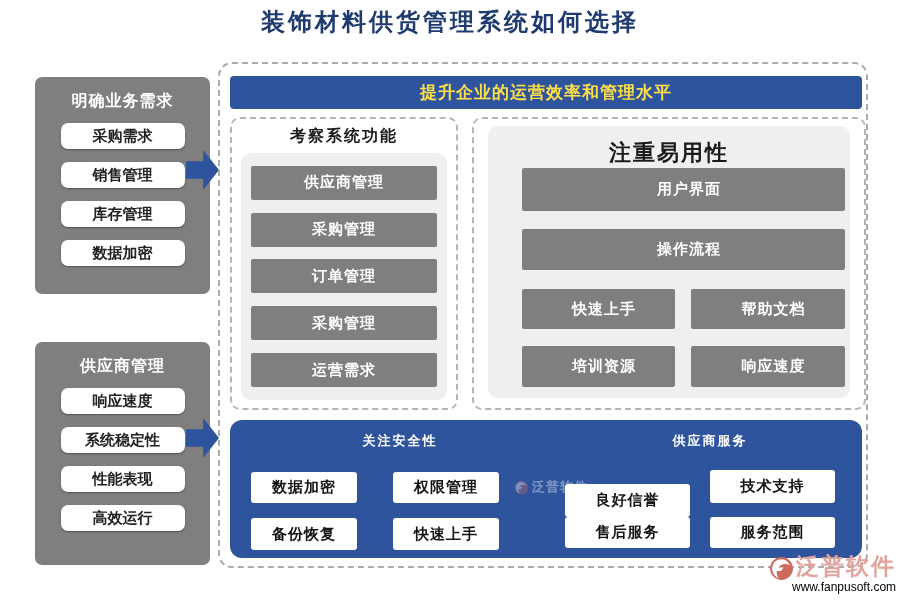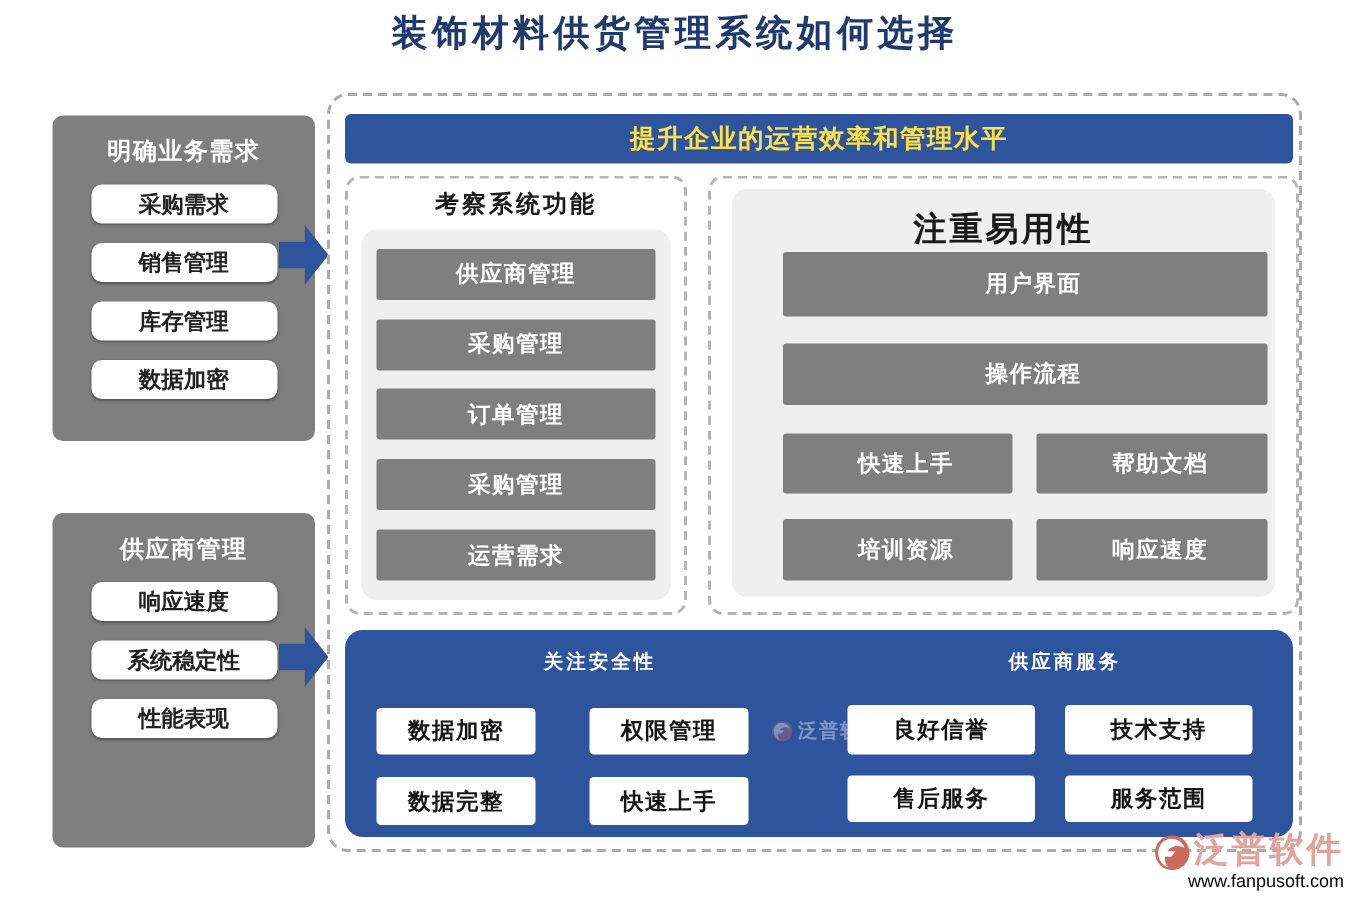--- a/index.html
+++ b/index.html
@@ -70,21 +70,21 @@
     text-align:center; letter-spacing:2px; }
   #security-header { left:30px; width:280px; }
   #service-header { left:340px; width:280px; }
   .white-btn { position:absolute; background:#fff; border-radius:3px; color:#151515;
     font-weight:bold; font-size:15px; letter-spacing:1px;
     display:flex; align-items:center; justify-content:center; }
   #wb-encrypt { left:21px;  top:52px; width:106px; height:31px; }
   #wb-perms   { left:163px; top:52px; width:106px; height:31px; }
   #wb-backup  { left:21px;  top:98px; width:106px; height:32px; }
   #wb-integrity{ left:163px; top:98px; width:106px; height:32px; }
-  #wb-reputation { left:335px; top:50px; width:125px; height:33px; }
+  #wb-reputation { left:335px; top:64px; width:125px; height:33px; }
   #wb-techsupport{ left:480px; top:50px; width:125px; height:33px; }
   #wb-aftersale  { left:335px; top:97px; width:125px; height:31px; }
   #wb-scope      { left:480px; top:97px; width:125px; height:31px; }
 
   
   .watermark { position:absolute; left:284px; top:58px; display:flex; align-items:center;
     gap:3px; opacity:.45; pointer-events:none; }
   .watermark .wm-text { color:rgba(255,255,255,.85); font-size:13px; font-weight:bold; letter-spacing:1px; }
   .watermark svg { opacity:.8; }
 
@@ -109,20 +109,21 @@
     <div class="side-item">销售管理</div>
     <div class="side-item">库存管理</div>
     <div class="side-item">数据加密</div>
   </div>
 
   <div class="side-panel" id="panel-performance">
     <div class="panel-title">供应商管理</div>
     <div class="side-item">响应速度</div>
     <div class="side-item">系统稳定性</div>
     <div class="side-item">性能表现</div>
+    <div class="side-item">高效运行</div>
   </div>
 
   <div class="arrow" id="arrow-1"></div>
   <div class="arrow" id="arrow-2"></div>
 
   <div class="main-container"></div>
 
   <div class="banner">提升企业的运营效率和管理水平</div>
 
   <div class="sub-box" id="function-box">
@@ -147,21 +148,21 @@
       <div class="gray-btn" id="btn-anytime">响应速度</div>
     </div>
   </div>
 
   <div class="bottom-panel">
     <div class="bottom-header" id="security-header">关注安全性</div>
     <div class="bottom-header" id="service-header">供应商服务</div>
 
     <div class="white-btn" id="wb-encrypt">数据加密</div>
     <div class="white-btn" id="wb-perms">权限管理</div>
-    <div class="white-btn" id="wb-backup">数据完整</div>
+    <div class="white-btn" id="wb-backup">备份恢复</div>
     <div class="white-btn" id="wb-integrity">快速上手</div>
 
     <div class="white-btn" id="wb-reputation">良好信誉</div>
     <div class="white-btn" id="wb-techsupport">技术支持</div>
     <div class="white-btn" id="wb-aftersale">售后服务</div>
     <div class="white-btn" id="wb-scope">服务范围</div>
 
     <div class="watermark">
       <svg width="15" height="15" viewBox="0 0 24 24">
         <circle cx="12" cy="12" r="11" fill="#cd6a5e"></circle>

